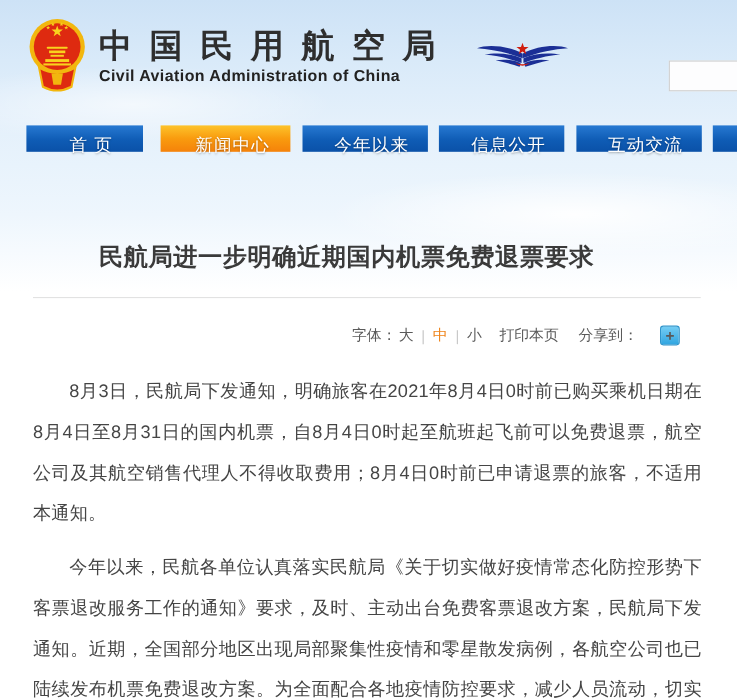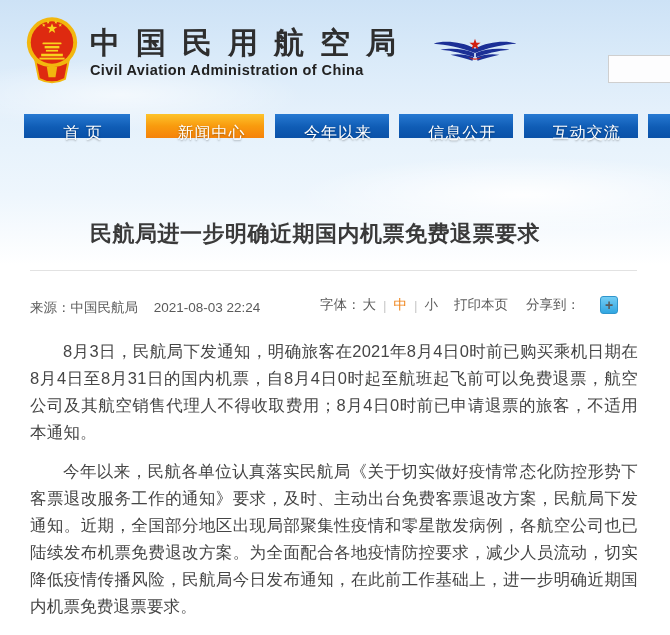--- a/index.html
+++ b/index.html
@@ -67,21 +67,21 @@
   .meta-right .share-lbl { margin-left:18px; margin-right:20px; }
   .share-btn {
     display:inline-flex; width:18px; height:18px; border-radius:3px;
     background:linear-gradient(180deg,#74cdf4 0%, #31a6e1 100%);
     border:1px solid #2f95cc; color:#fff; font-weight:bold; font-size:14px;
     align-items:center; justify-content:center; line-height:1; cursor:pointer;
   }
 
   .article-body { position:absolute; left:30px; top:338px; width:608px; }
   .article-body p {
-    font-size:16.5px; line-height:27px; color:#454545; text-align:justify;
+    font-size:16.5px; line-height:37px; color:#454545; text-align:justify;
     text-indent:2em; letter-spacing:.2px;
   }
   .article-body p + p { margin-top:12px; }
 </style>
 </head>
 <body>
 
 <div class="page">
 
   <div>
@@ -132,24 +132,20 @@
     <a class="nav-btn w3">信息公开</a>
     <a class="nav-btn w3">互动交流</a>
     <a class="nav-btn w3">专题</a>
   </nav>
 
 
   <h1 class="article-title">民航局进一步明确近期国内机票免费退票要求</h1>
   <div class="divider"></div>
 
   <div class="meta">
-    <div class="meta-left">
-      <span>来源：中国民航局</span>
-      <span class="datetime">2021-08-03 22:24</span>
-    </div>
     <div class="meta-right">
       <span class="lbl">字体：</span>
       <a>大</a>
       <span class="sep">|</span>
       <a class="font-active">中</a>
       <span class="sep">|</span>
       <a>小</a>
       <a class="print-link">打印本页</a>
       <span class="share-lbl">分享到：</span>
       <a class="share-btn">+</a>

